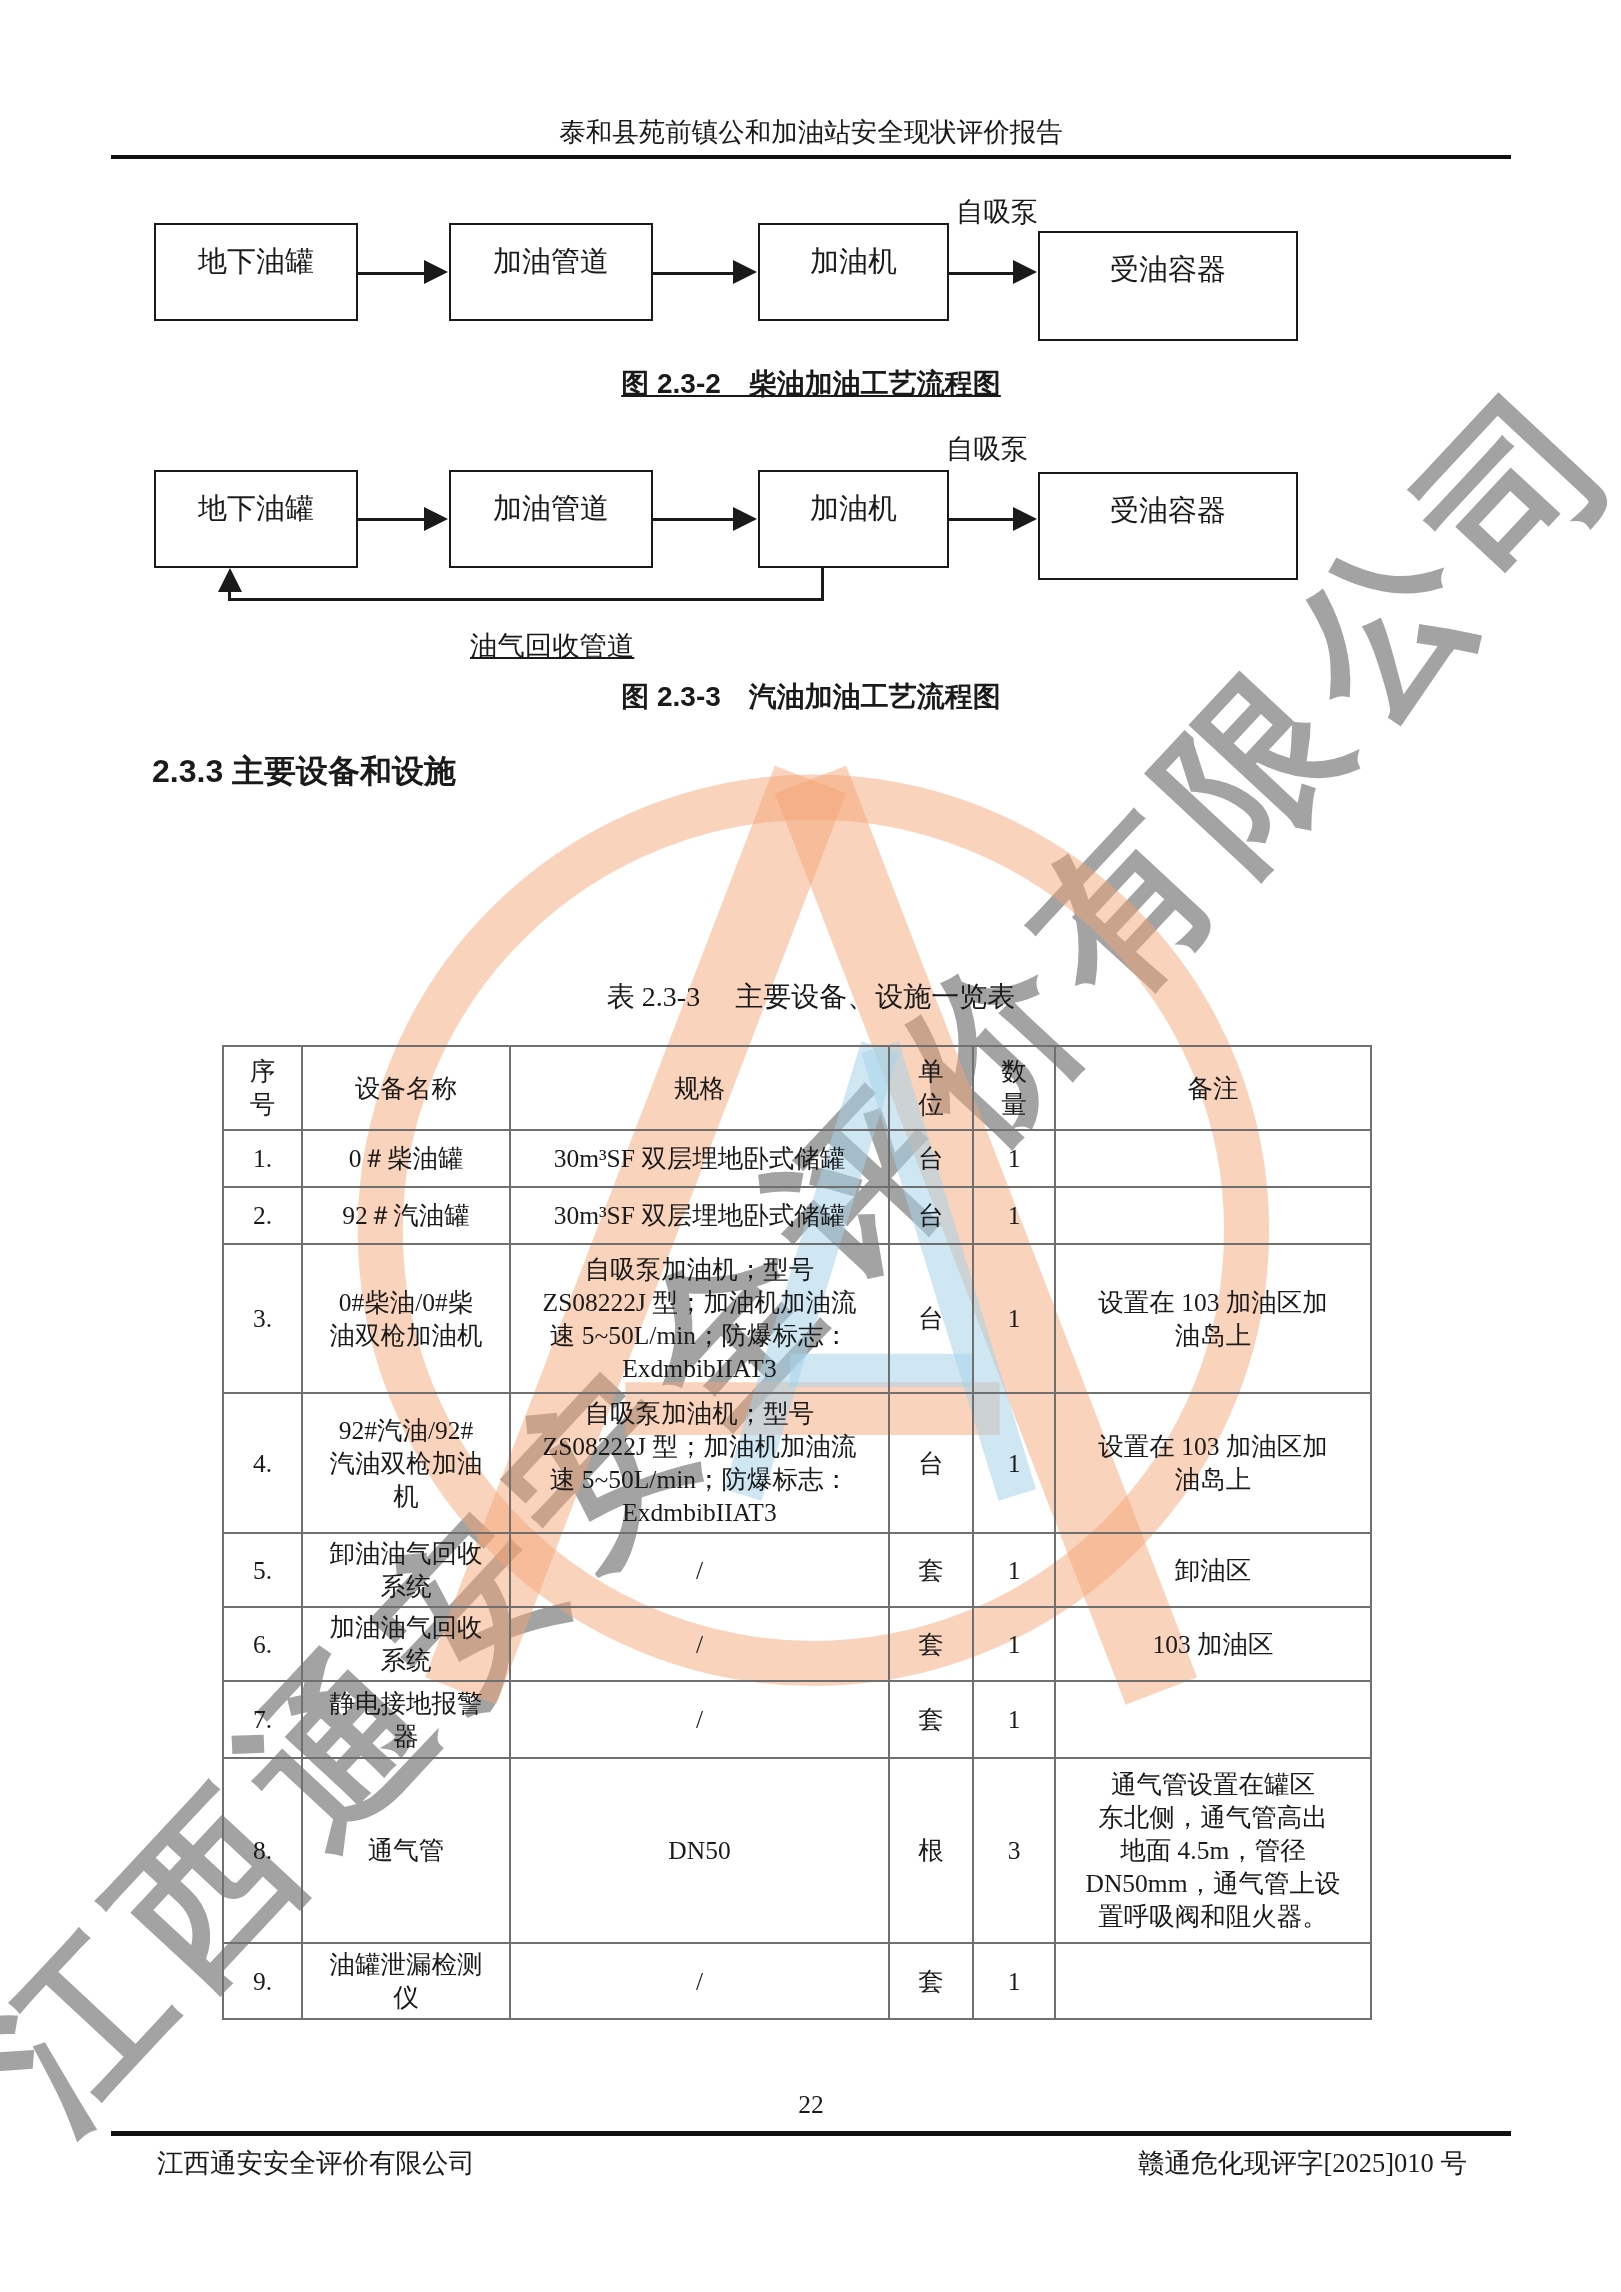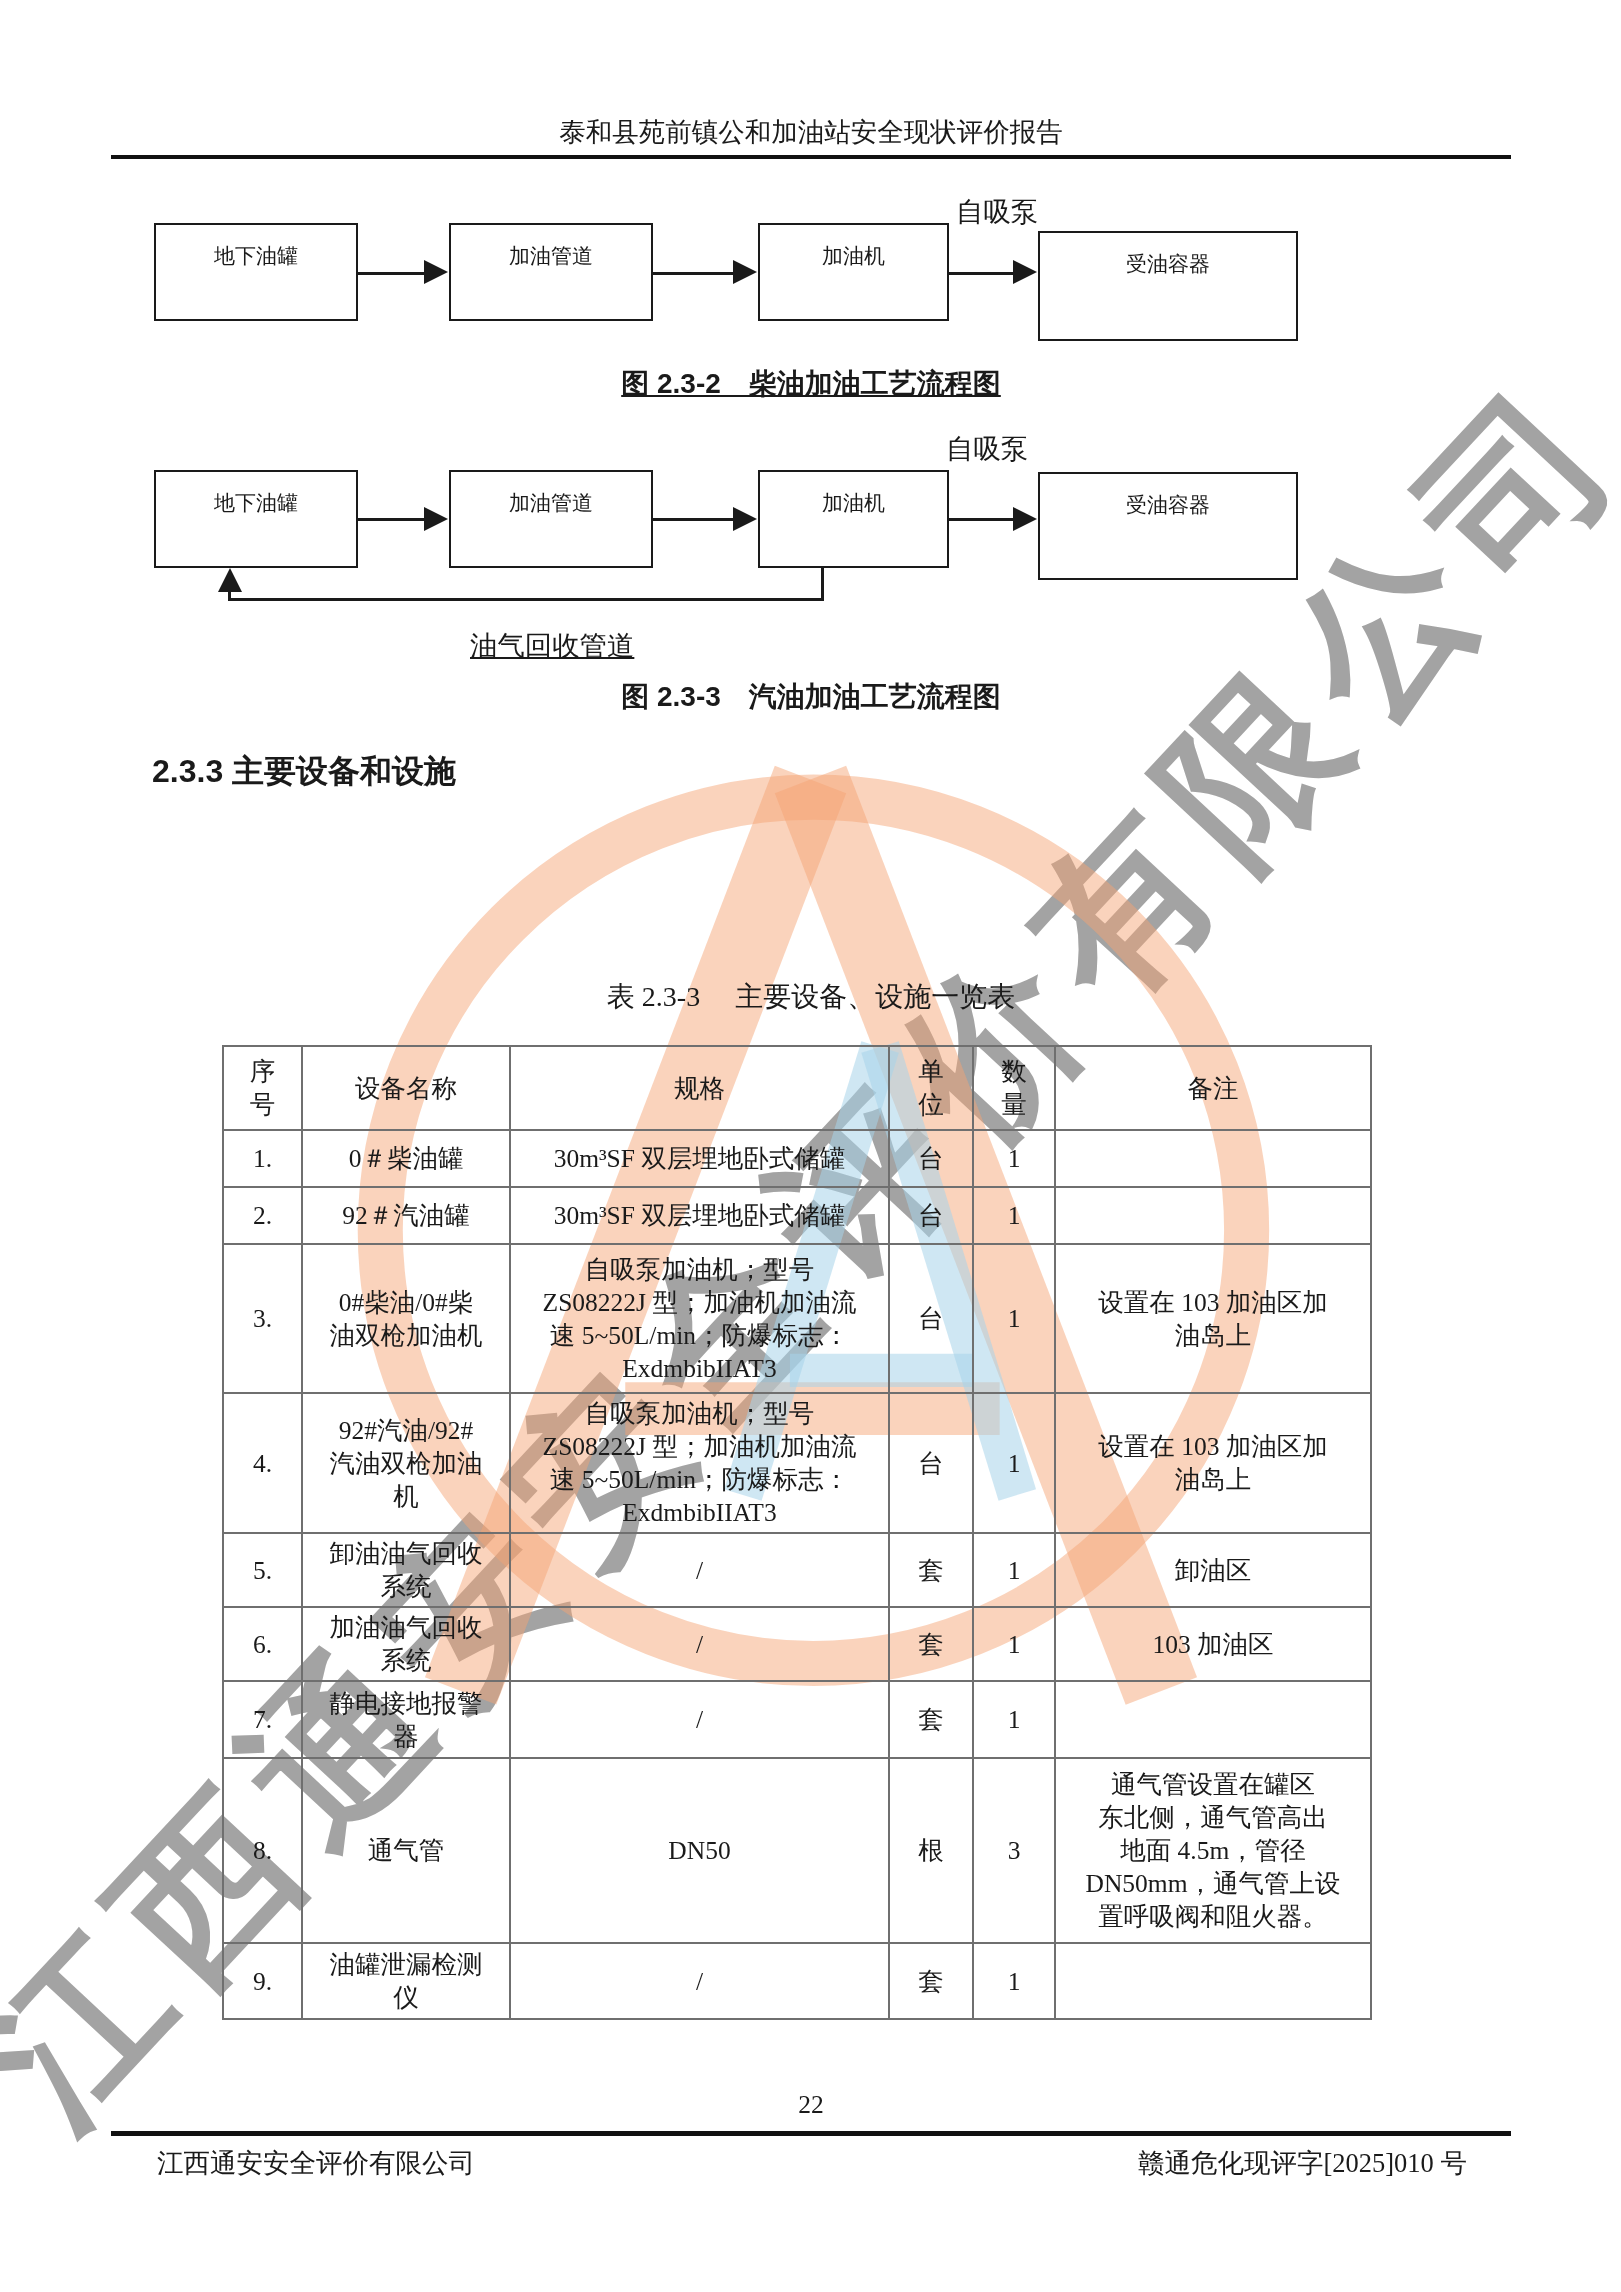--- a/index.html
+++ b/index.html
@@ -45,21 +45,21 @@
   .head-rule{
     left:111px;top:155px;width:1400px;height:3.9px;
     background:#111;
   }
 
   
   .fbox{
     border:2.9px solid #1a1a1a;
     background:transparent;
     text-align:center;
-    font-size:21px;
+    font-size:29px;
     padding-top:16.7px;
     box-sizing:border-box;
   }
   .aline{height:2.9px;background:#1a1a1a;}
   .ahead-r{
     width:0;height:0;
     border-left:24.5px solid #1a1a1a;
     border-top:12.7px solid transparent;
     border-bottom:12.7px solid transparent;
   }

